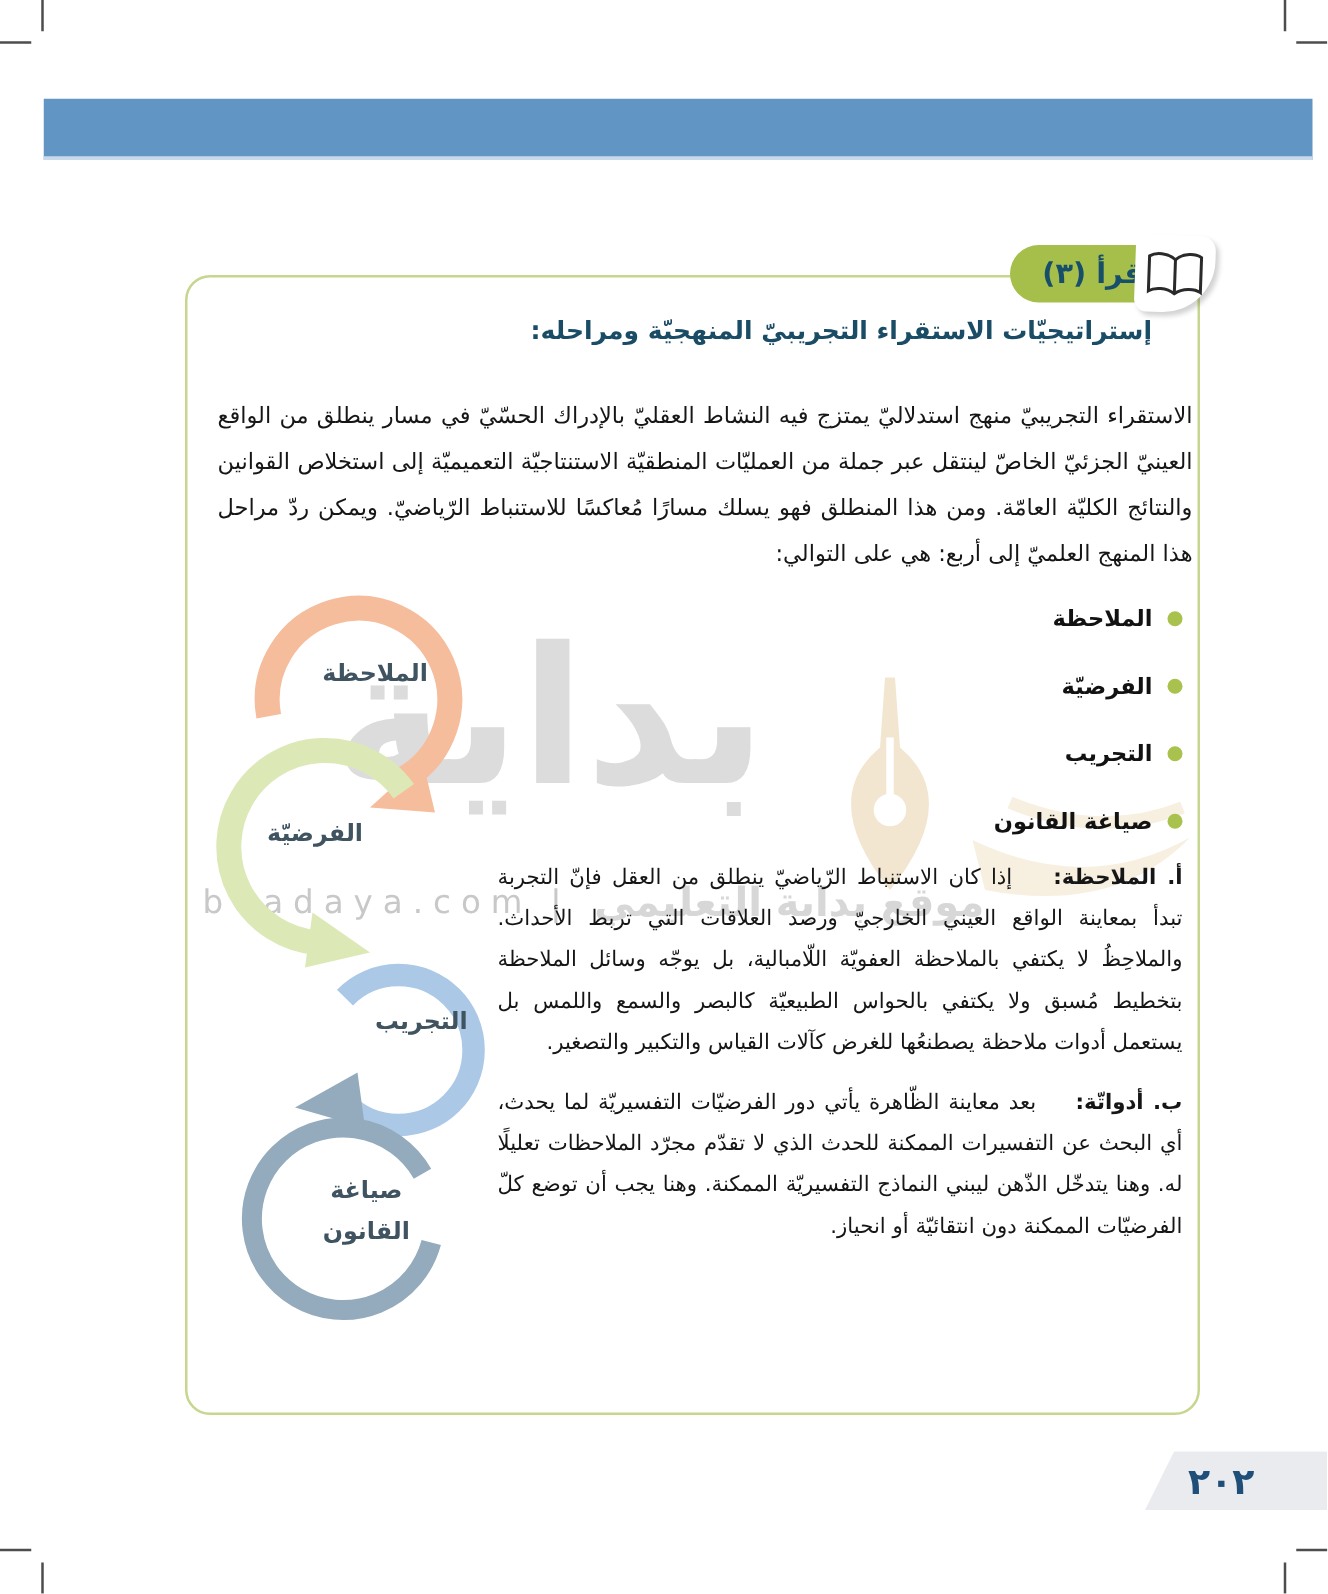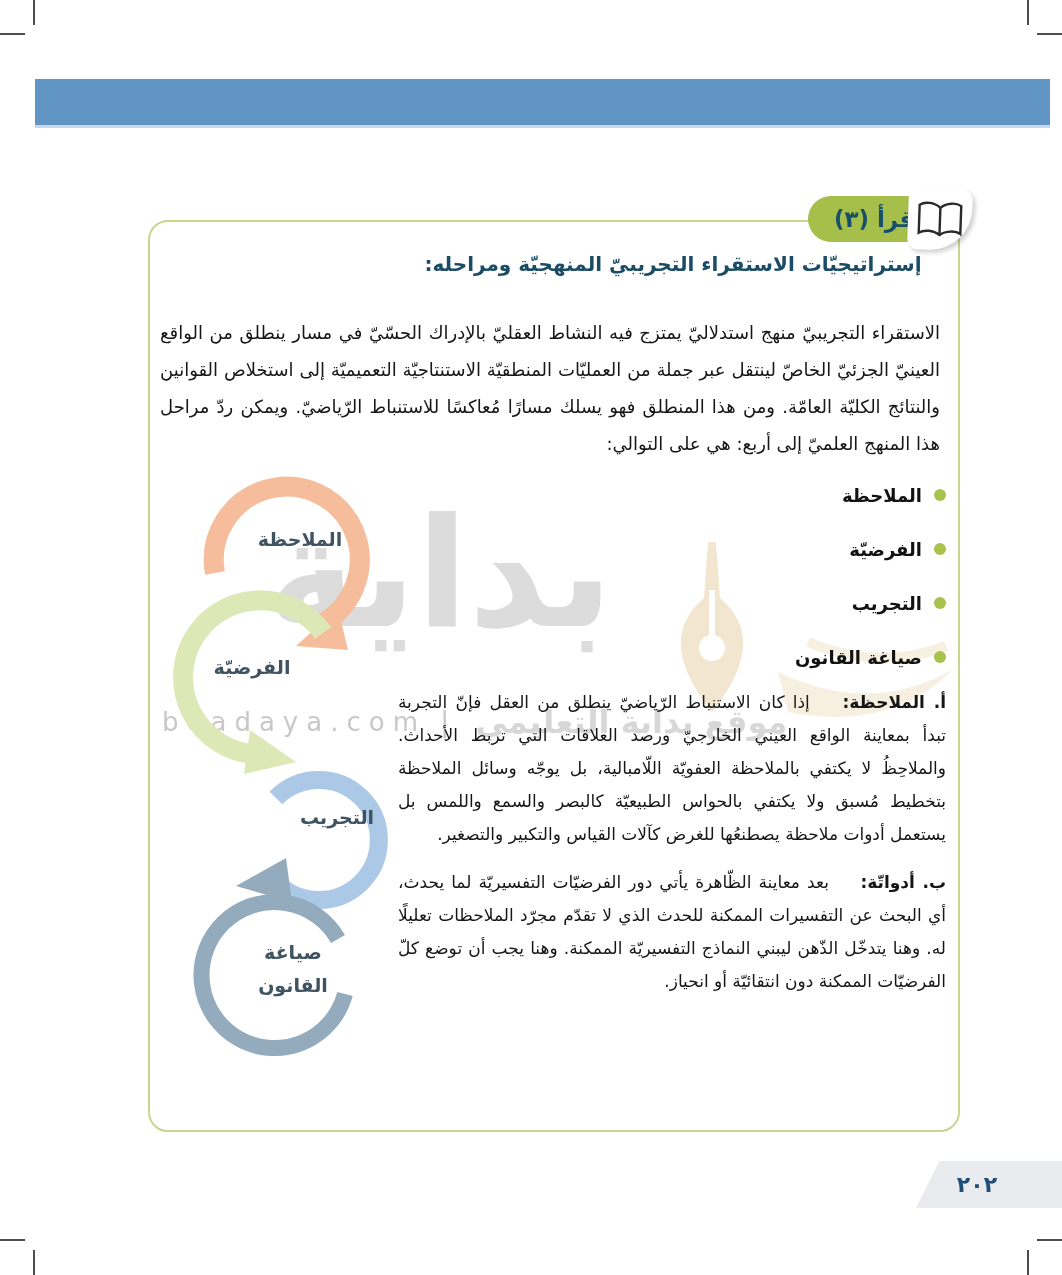--- a/index.html
+++ b/index.html
@@ -28,42 +28,42 @@
               background:#a6bf4b;border-radius:23px;z-index:6;display:flex;
               align-items:center;justify-content:center;}
   .badge-label{font-size:23px;font-weight:bold;color:#174f6b;direction:rtl;padding-left:10px;}
   .badge-book{position:absolute;left:908px;top:188px;width:64px;height:62px;background:#ffffff;
               border-radius:8px 12px 42px 10px;box-shadow:3px 3px 4px rgba(0,0,0,0.18);
               transform:rotate(2deg);z-index:7;display:flex;align-items:center;justify-content:center;}
   
   .title{position:absolute;left:400px;top:252px;width:546px;text-align:center;direction:rtl;
          font-size:20px;font-weight:bold;color:#1b4c66;z-index:4;}
   .para{position:absolute;direction:rtl;text-align:justify;color:#161616;z-index:4;}
-  .intro{left:160px;top:314px;width:780px;font-size:18px;line-height:37px;}
+  .intro{left:174px;top:314px;width:780px;font-size:18px;line-height:37px;}
   .sec{left:398px;top:686px;width:548px;font-size:17px;line-height:33px;}
   .sec-b{top:866px;}
   .para b{font-weight:bold;padding-left:24px;}
   
   .bullets{position:absolute;left:640px;top:468px;width:306px;z-index:4;}
   .bullet-row{display:flex;direction:rtl;align-items:center;height:54px;gap:12px;}
   .dot{width:12px;height:12px;border-radius:50%;background:#a9c14d;flex:0 0 auto;}
   .bullet-label{font-size:18px;font-weight:bold;color:#121212;}
   
   .diagram{position:absolute;left:150px;top:450px;width:320px;height:620px;z-index:3;}
   .stage-label{position:absolute;z-index:4;font-weight:bold;color:#3f5360;font-size:19px;
                text-align:center;direction:rtl;}
   .lbl-1{left:240px;top:528px;width:120px;}
   .lbl-2{left:192px;top:656px;width:120px;}
   .lbl-3{left:278px;top:806px;width:118px;}
   .lbl-4{left:232px;top:936px;width:122px;line-height:33px;}
   
   .page-tab{position:absolute;left:916px;top:1161px;width:146px;height:47px;background:#e9ebee;
             clip-path:polygon(16% 0,100% 0,100% 100%,0 100%);z-index:5;
             display:flex;align-items:center;justify-content:center;}
-  .page-num{font-size:22px;font-weight:bold;color:#1f4e79;padding-right:24px;}
+  .page-num{font-size:29px;font-weight:bold;color:#1f4e79;padding-right:24px;}
 </style>
 </head>
 <body>
 
 <div class="page">
 
   <div class="mark" style="left:33px;top:0;width:2px;height:25px;"></div>
   <div class="mark" style="left:0;top:33px;width:25px;height:2px;"></div>
   <div class="mark" style="left:1027px;top:0;width:2px;height:25px;"></div>
   <div class="mark" style="left:1037px;top:33px;width:25px;height:2px;"></div>

